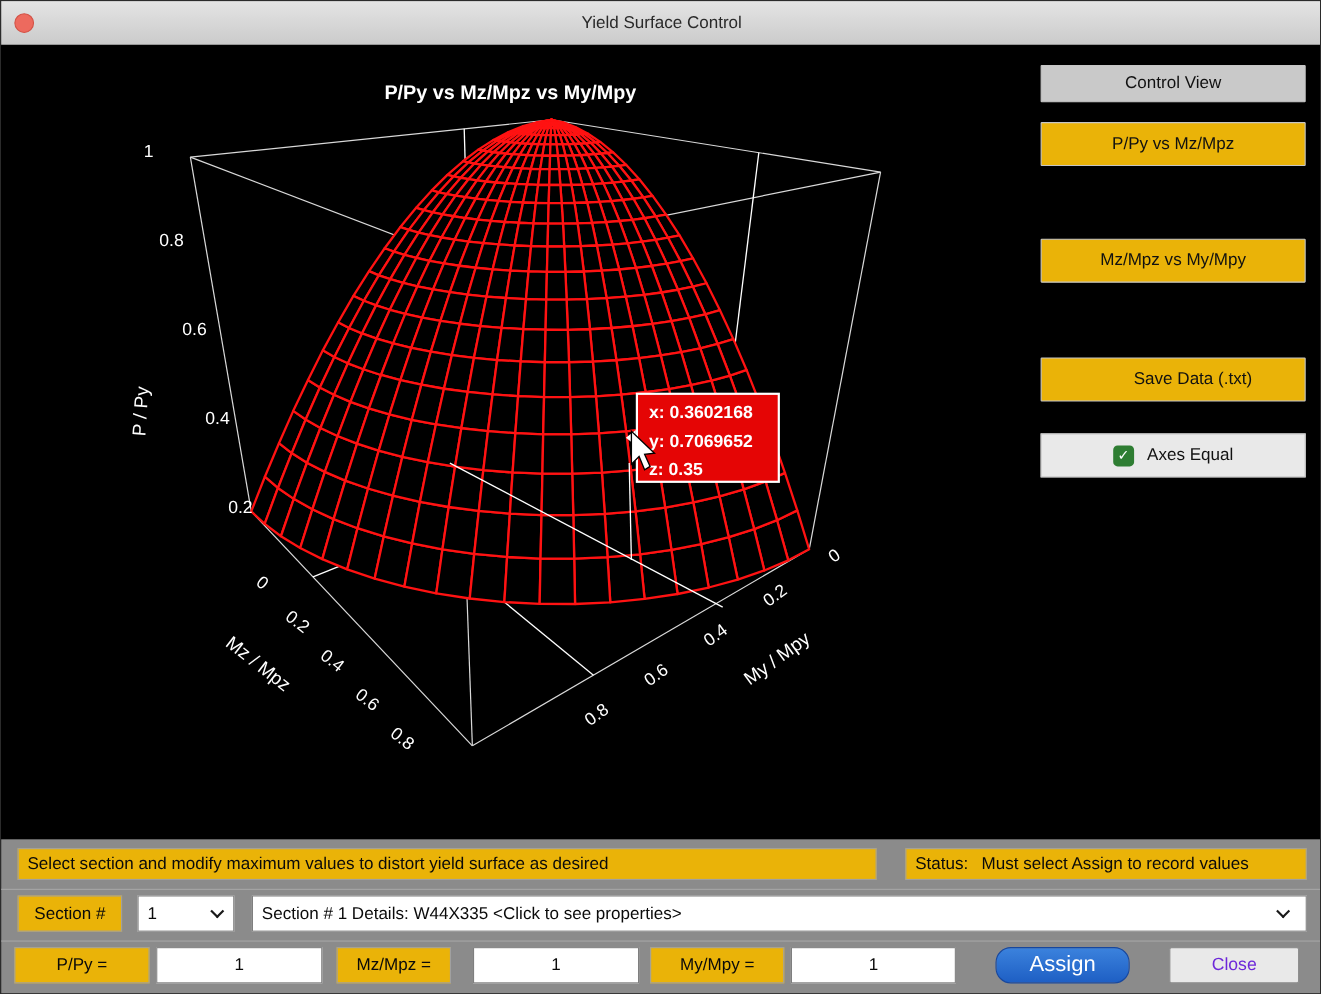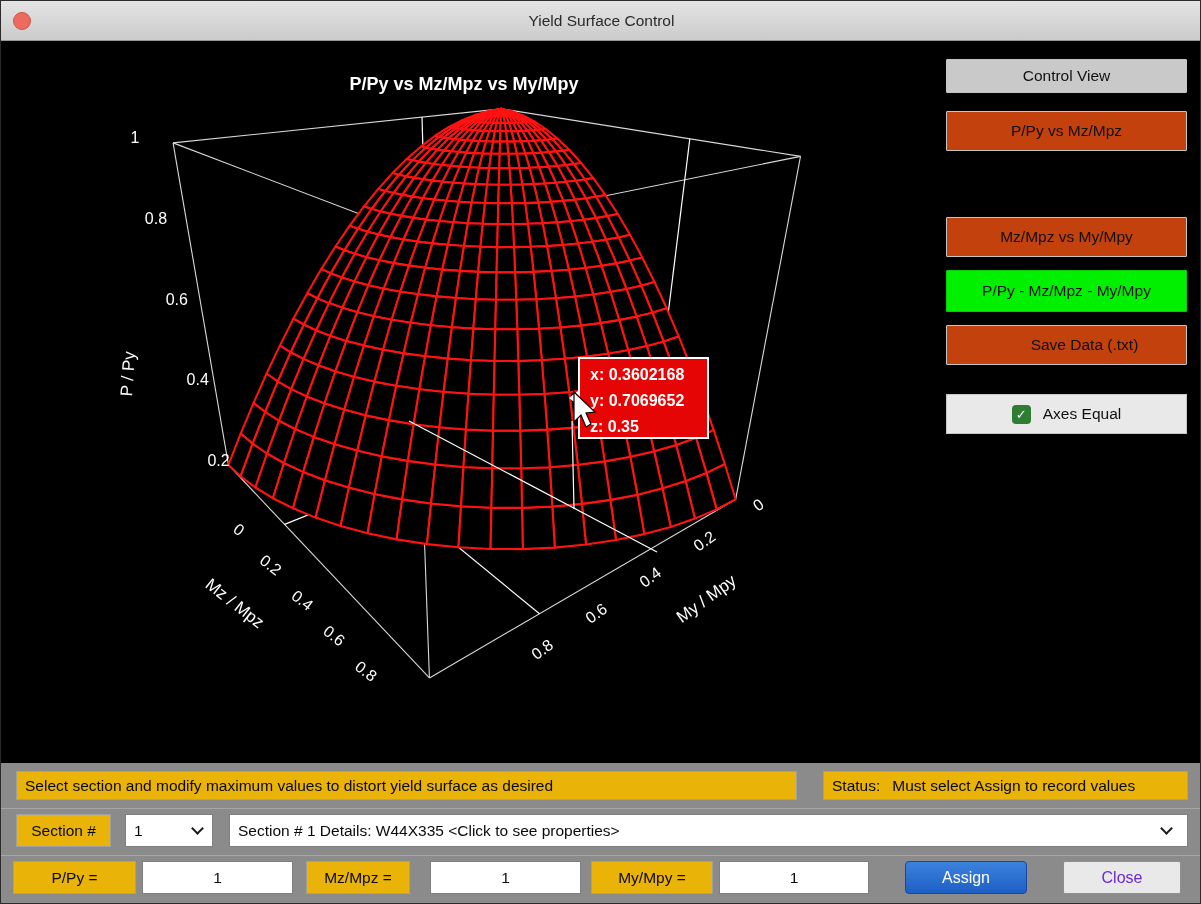--- a/index.html
+++ b/index.html
@@ -7,21 +7,21 @@
   .window{position:relative;width:1201px;height:904px;background:#000;overflow:hidden;border:1px solid #2b2b2b;}
   .titlebar{position:absolute;left:0;top:0;width:1201px;height:40px;
     background:linear-gradient(#e4e4e4,#cbcbcb);border-bottom:1px solid #979797;}
   .titlebar .title{position:absolute;left:0;right:0;top:0;height:40px;line-height:40px;
     text-align:center;font-size:15.5px;color:#2a2a2a;}
   .traffic-red{position:absolute;left:12px;top:11px;width:18px;height:18px;border-radius:50%;
     background:#ed6a5e;border:1px solid #d35347;}
   .plot-bg{position:absolute;left:0;top:40px;width:1201px;height:722px;background:#000;}
   #plot3d{position:absolute;left:0;top:40px;}
   svg text{fill:#fff;}
-  .side-btn{position:absolute;left:945px;width:241px;background:#c2410c;border:1px solid #c6c6c6;
+  .side-btn{position:absolute;left:945px;width:241px;background:#eab308;border:1px solid #c6c6c6;
     display:flex;align-items:center;justify-content:center;font-size:15.5px;color:#111;border-radius:1px;cursor:default;}
   .side-btn.dim{background:#c9c9c9;}
   .side-btn.active{background:#00f000;border-color:#00d000;}
   .axes-panel{position:absolute;left:945px;top:393px;width:241px;height:40px;background:#e9e9e9;
     display:flex;align-items:center;justify-content:center;gap:12px;border:1px solid #c6c6c6;}
   .checkbox{width:19px;height:19px;border-radius:4px;background:#2e7d32;color:#fff;font-size:13px;
     font-weight:bold;display:flex;align-items:center;justify-content:center;}
   .axes-label{font-size:15.5px;color:#111;}
   .bottom{position:absolute;left:0;top:762px;width:1201px;height:142px;background:#8b8b8b;}
   .sep{position:absolute;left:0;width:1201px;height:1px;background:#a6a6a6;}
@@ -29,21 +29,21 @@
     font-size:15.5px;color:#0a0a0a;}
   .graybox.center{justify-content:center;}
   .whitebox{position:absolute;background:#fff;border:1px solid #7f7f7f;display:flex;align-items:center;
     font-size:15.5px;color:#0a0a0a;}
   .val-input{position:absolute;background:#fff;border:1px solid #7f7f7f;font-size:15.5px;color:#0a0a0a;
     text-align:center;padding:0;}
   .chev{width:9px;height:9px;border-right:2.2px solid #1a1a1a;border-bottom:2.2px solid #1a1a1a;
     transform:rotate(45deg);margin-top:-5px;flex:0 0 auto;}
   .grow{flex:1;}
   .btn-blue{position:absolute;background:linear-gradient(#3b82dd,#1e5fc4);border:1px solid #17479e;
-    color:#fff;font-size:16px;display:flex;align-items:center;justify-content:center;border-radius:4px;}
+    color:#fff;font-size:20px;display:flex;align-items:center;justify-content:center;border-radius:14px;}
   .btn-light{position:absolute;background:#e9e9e9;border:1px solid #8f8f8f;color:#6d28d9;font-size:16px;
     display:flex;align-items:center;justify-content:center;border-radius:2px;}
   .status-gap{margin-left:12px;}
   .pad8{padding-left:8px;}
 </style>
 </head>
 <body>
 
 <div class="window">
 
@@ -519,23 +519,20 @@
 
   <div class="side-btn dim" style="top:58px;height:34px;">
     <span>Control View</span>
   </div>
   <div class="side-btn" style="top:110px;height:40px;">
     <span>P/Py vs Mz/Mpz</span>
   </div>
   <div class="side-btn" style="top:216px;height:40px;">
     <span>Mz/Mpz vs My/Mpy</span>
   </div>
-  <div class="side-btn active" style="top: 269px; height: 42px; background: rgb(0, 240, 0);">
-    <span>P/Py - Mz/Mpz - My/Mpy</span>
-  </div>
   <div class="side-btn" style="top:324px;height:40px;padding-left:36px;">
     <span>Save Data (.txt)</span>
   </div>
 
   <div class="axes-panel">
     <div class="checkbox" style="background: rgb(46, 125, 50);">
       <span>✓</span>
     </div>
     <span class="axes-label">Axes Equal</span>
   </div>

